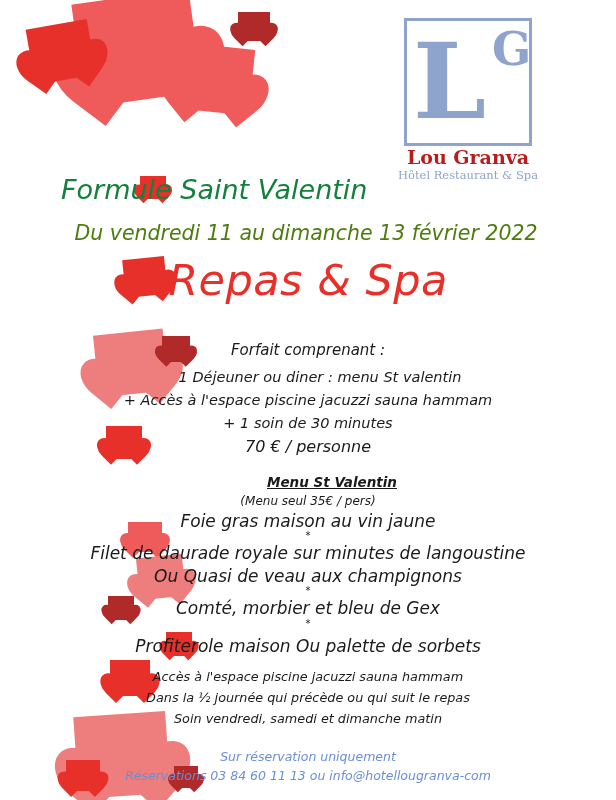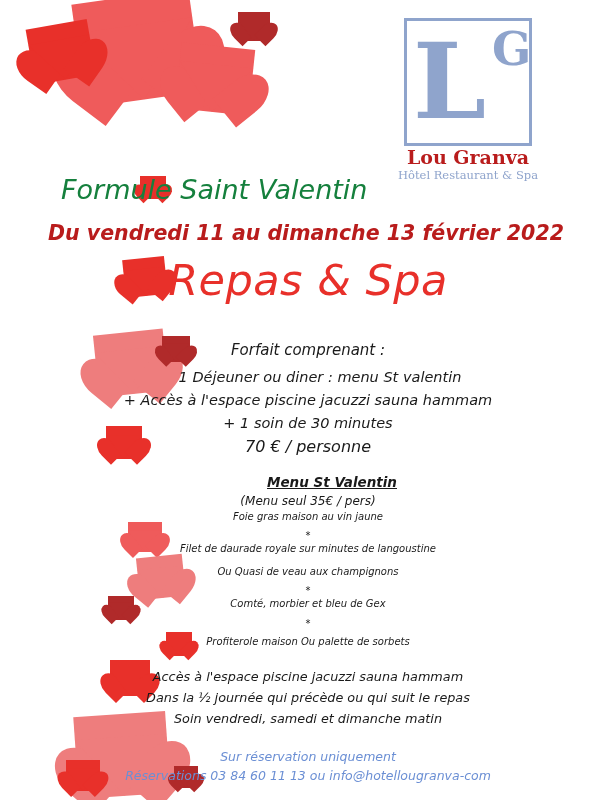--- a/index.html
+++ b/index.html
@@ -115,22 +115,21 @@
   }
   .title2 {
     position: absolute;
     left: 0;
     top: 221px;
     width: 612px;
     text-align: center;
     font-family: "DejaVu Sans", sans-serif;
     font-size: 20.5px;
     font-style: italic;
-    color: #b91c1c;
-    font-weight: bold;
+    color: #4d7c0f;
   }
   .title3 {
     position: absolute;
     left: 0;
     top: 255px;
     width: 616px;
     text-align: center;
     font-family: "DejaVu Sans", sans-serif;
     font-size: 43px;
     font-style: italic;
@@ -155,21 +154,21 @@
   .price { top: 437px; font-size: 16px; }
 
   .menu-title {
     top: 474px;
     font-size: 13.5px;
     text-decoration: underline;
     font-weight: 600;
     padding-left: 24px;
   }
   .menu-sub { top: 494px; font-size: 12px; }
-  .menu-line { font-size: 10px; font-style: italic; }
+  .menu-line { font-size: 17px; font-style: italic; }
   .m1 { top: 511px; }
   .dot { font-size: 10px; color: #1a1a1a; }
   .d1 { top: 530px; }
   .m2 { top: 543px; }
   .m3 { top: 566px; }
   .d2 { top: 585px; }
   .m4 { top: 598px; }
   .d3 { top: 618px; }
   .m5 { top: 636px; }
 

